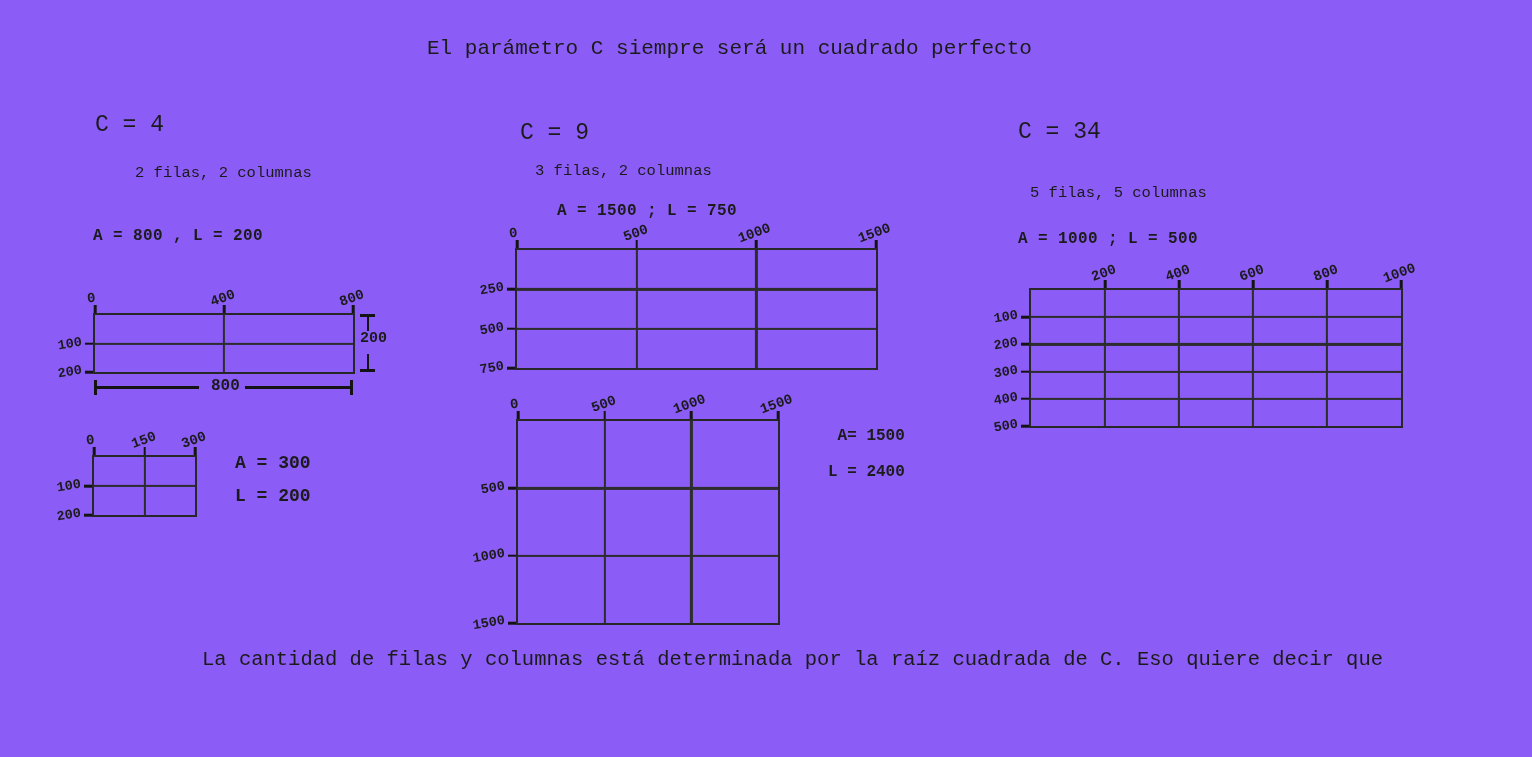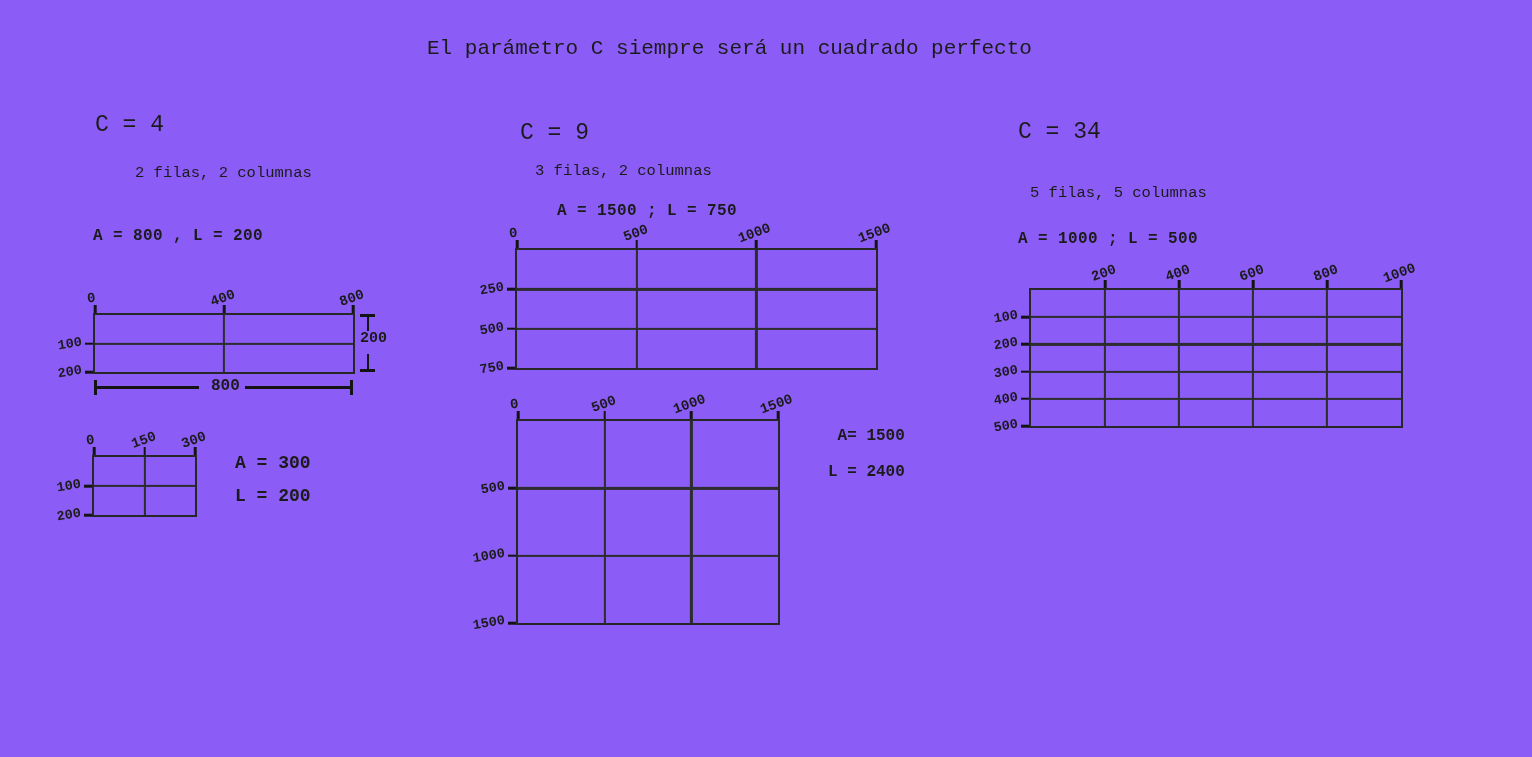--- a/index.html
+++ b/index.html
@@ -168,15 +168,16 @@
       <div class="ylabel" style="top: 40%;">200</div>
       <div class="ytick" style="top: 60%;"></div>
       <div class="ylabel" style="top: 60%;">300</div>
       <div class="ytick" style="top: 80%;"></div>
       <div class="ylabel" style="top: 80%;">400</div>
       <div class="ytick" style="top: 100%;"></div>
       <div class="ylabel" style="top: 100%;">500</div>
     </div>
 
   <div class="abs footer" style="left:202px;top:644px;">
+    <div>La cantidad de filas y columnas está determinada por la raíz cuadrada de C. Eso quiere decir que</div>
   </div>
 
 </div>
 
 </body></html>

